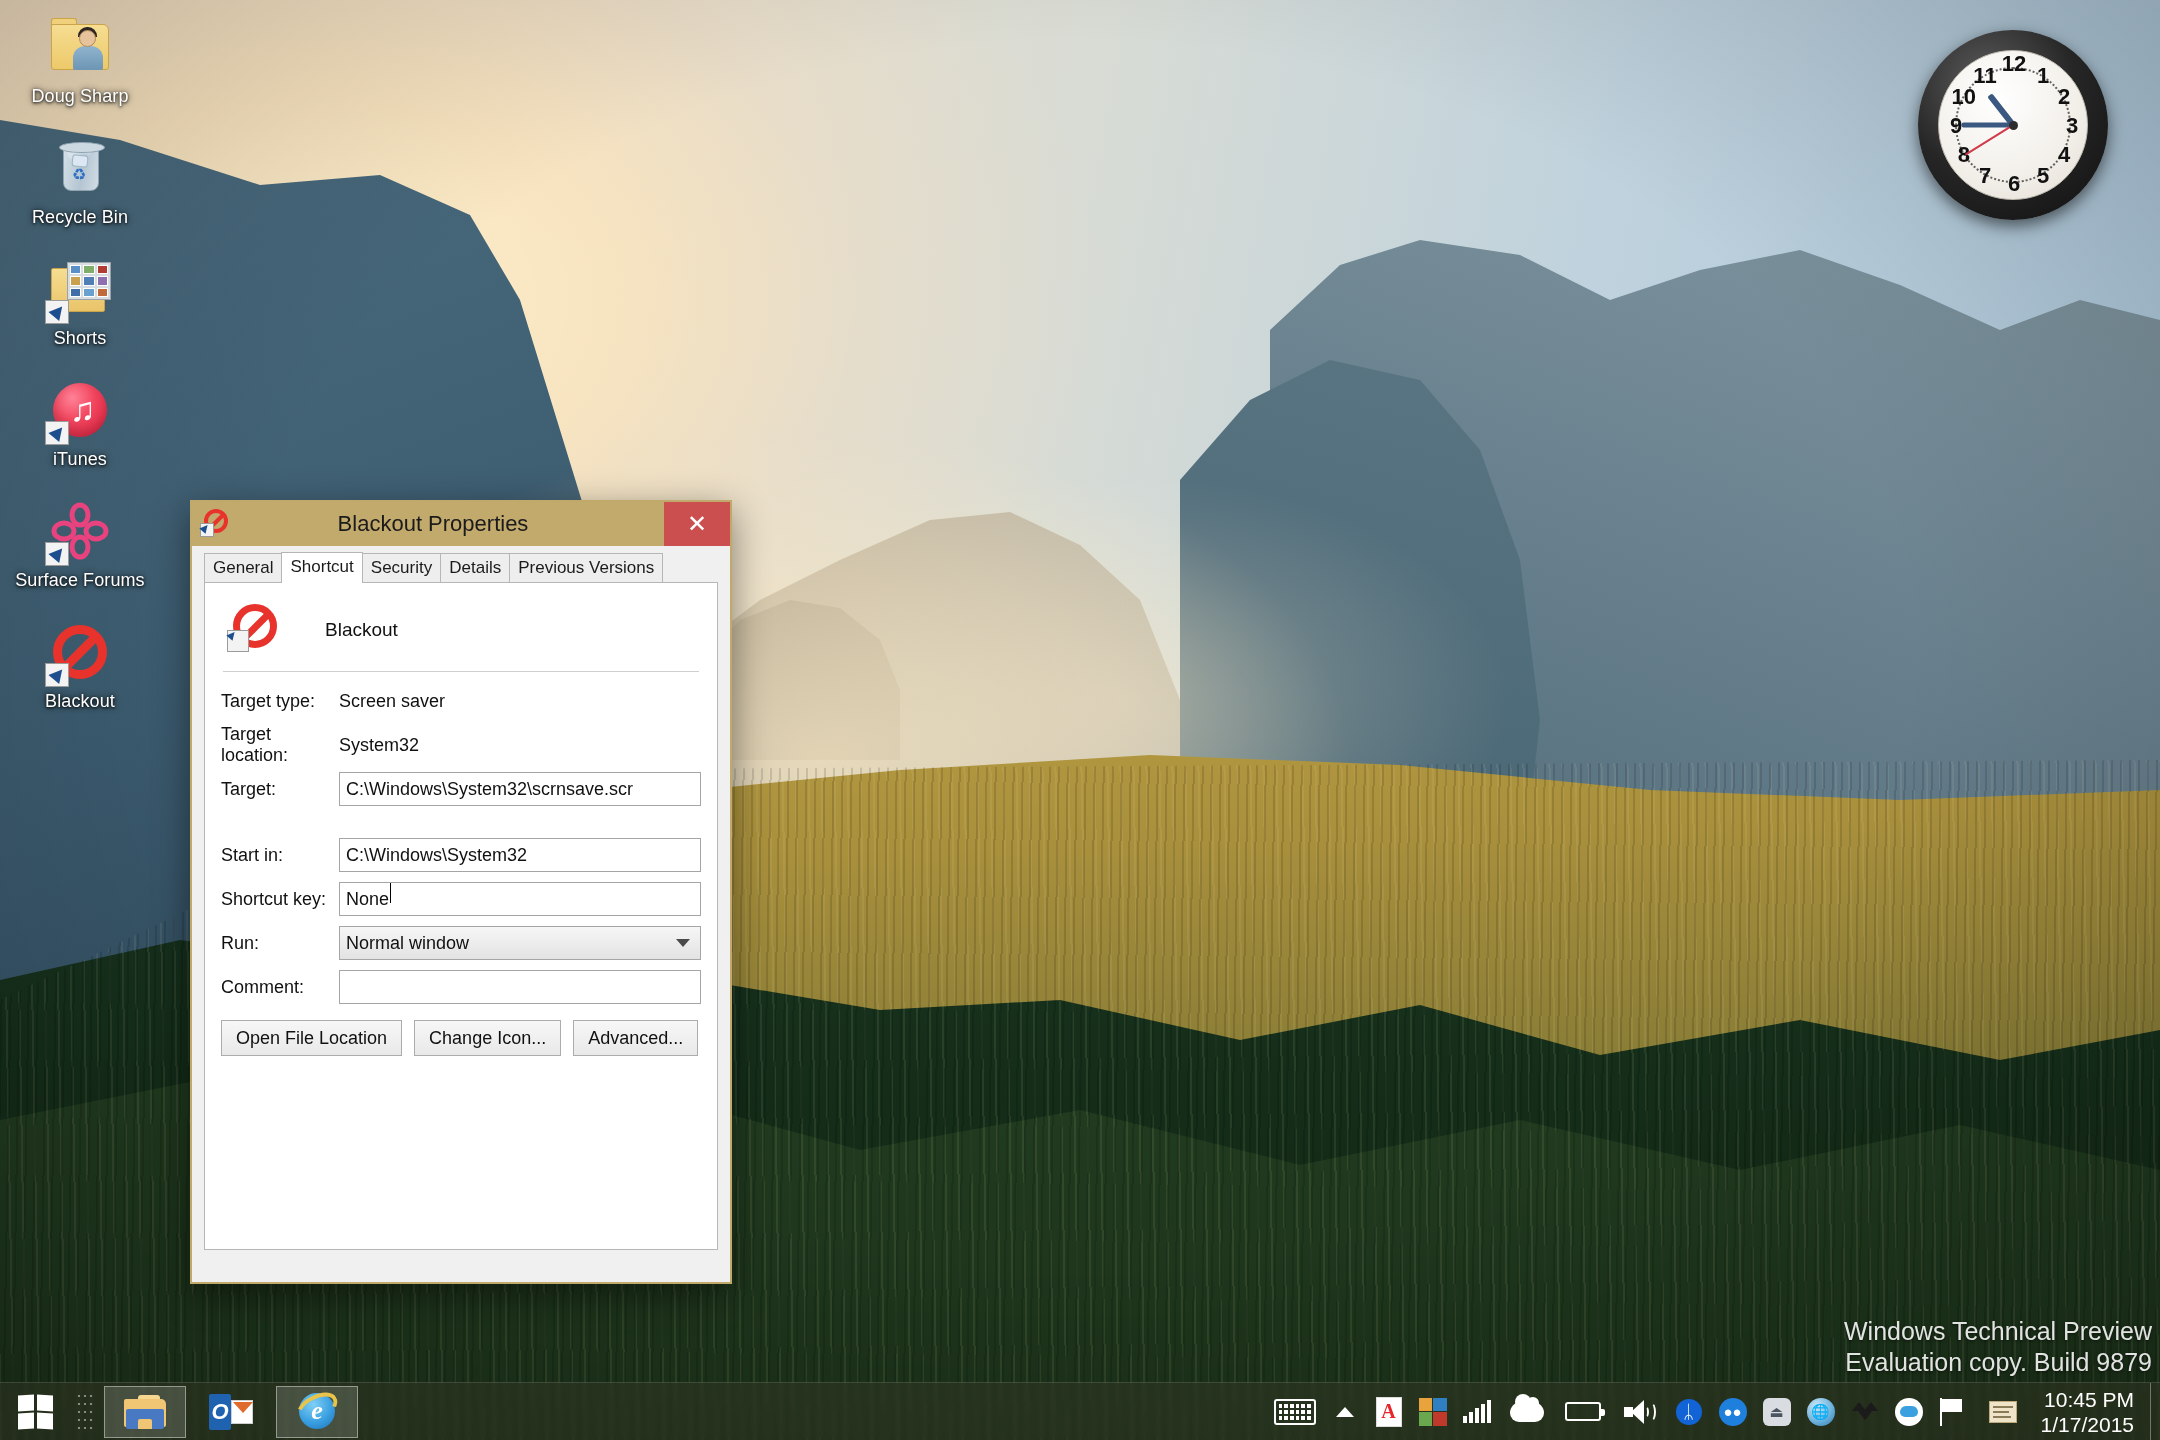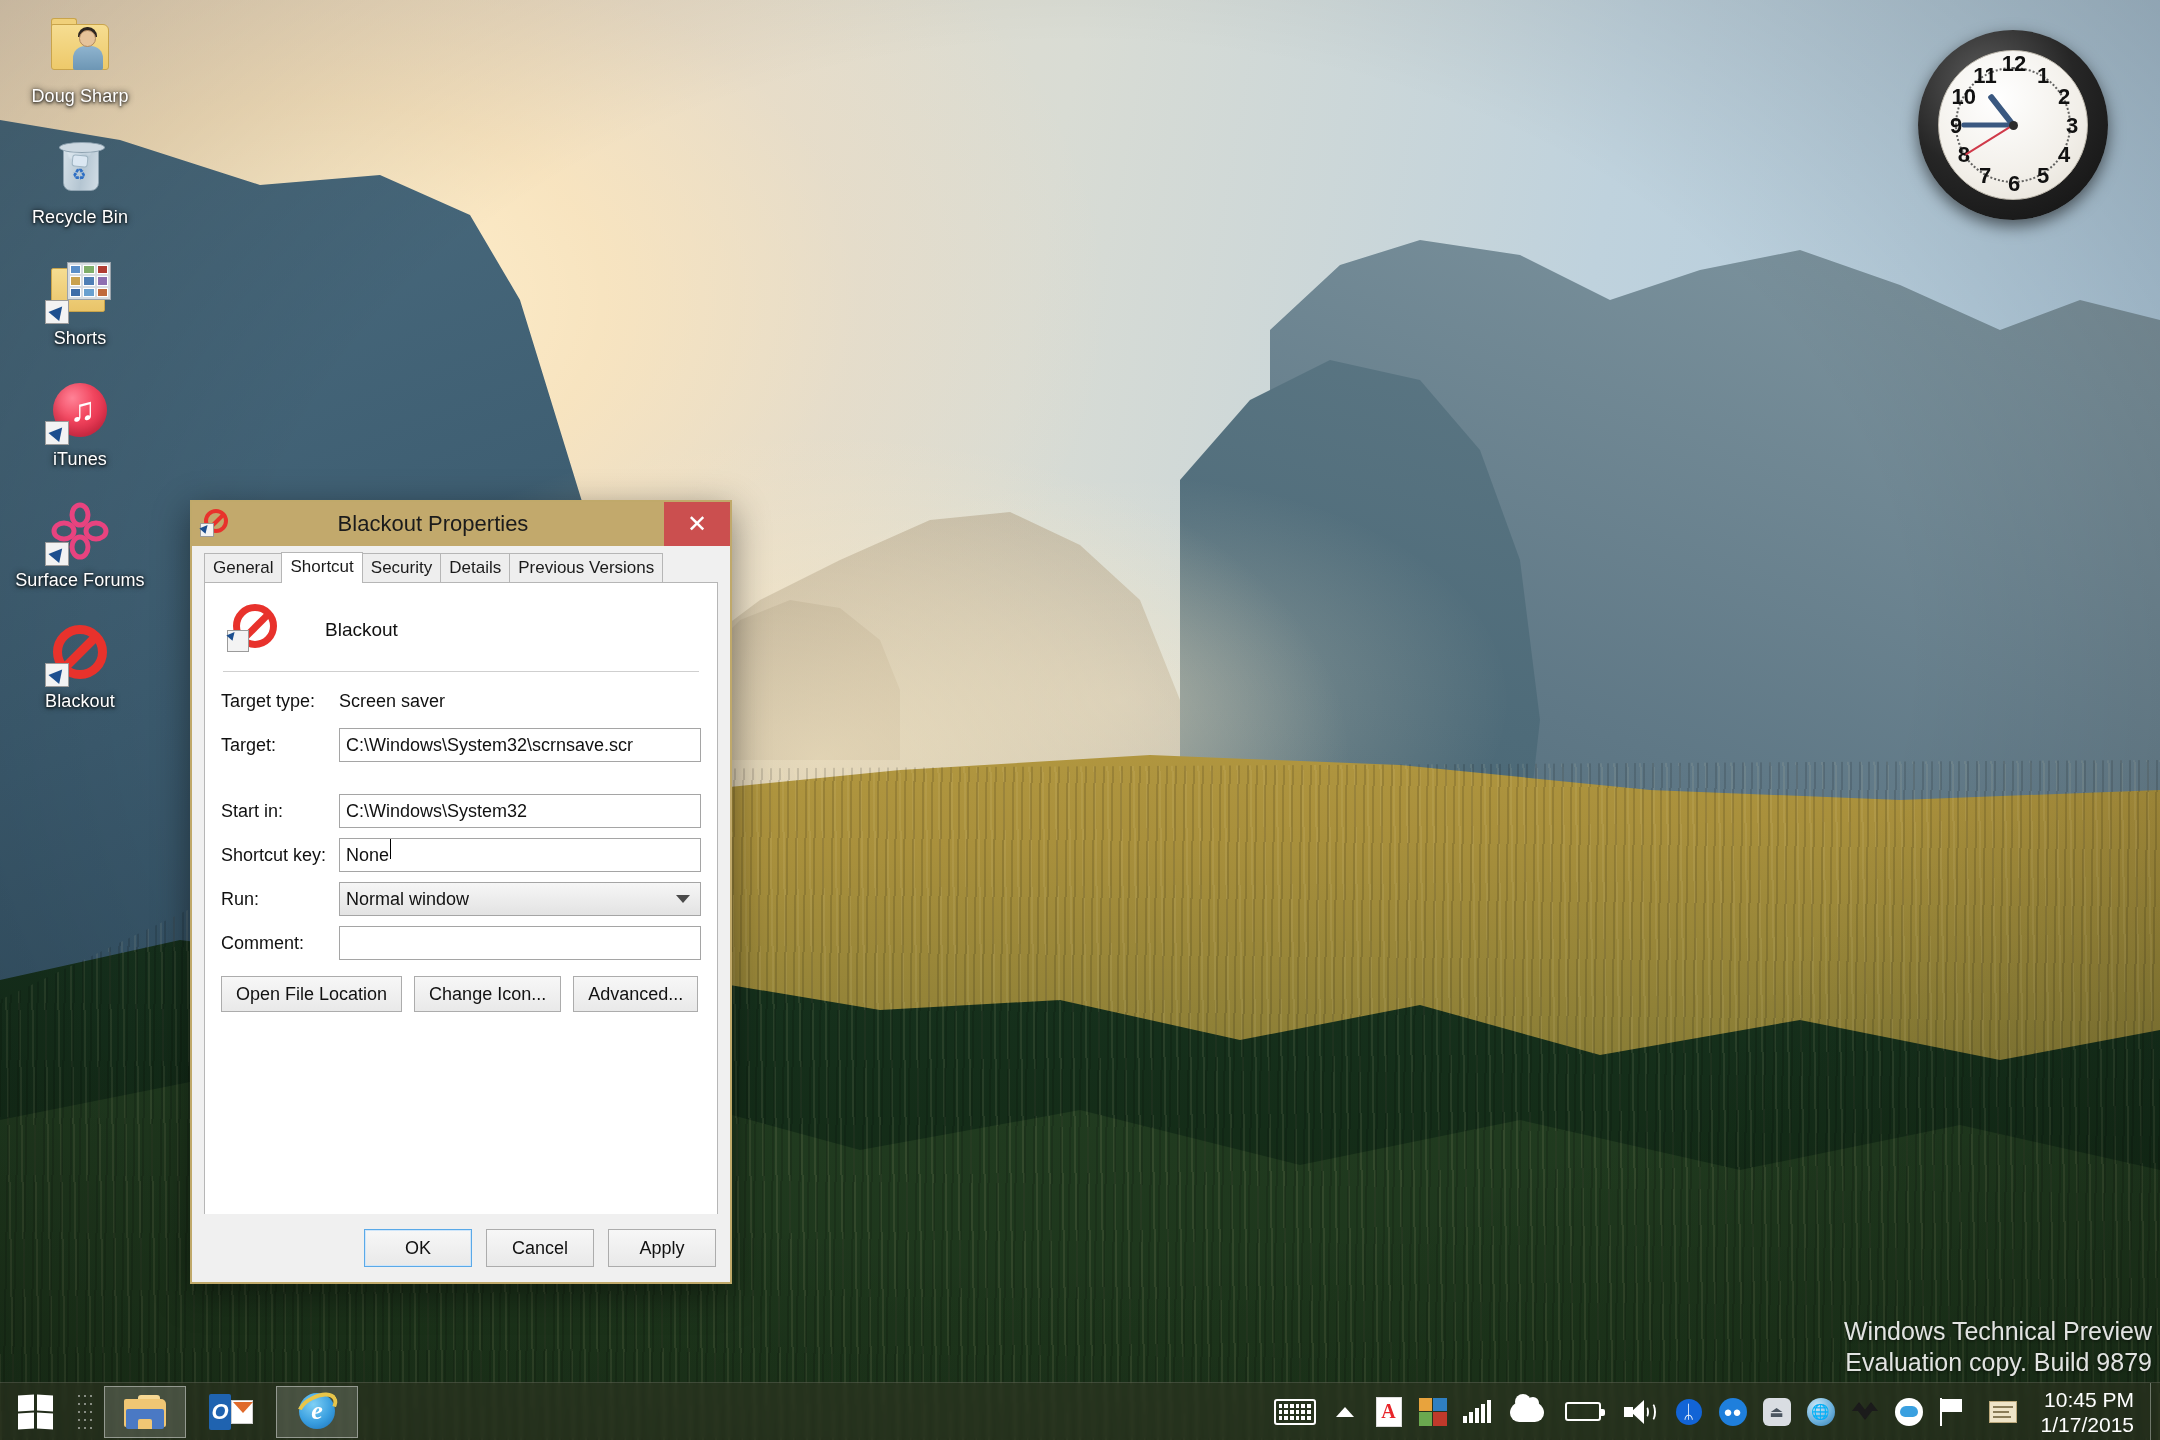--- a/index.html
+++ b/index.html
@@ -670,20 +670,24 @@
         </div>
         <div class="hdr-name">Blackout</div>
       </div>
       <div class="hr-line"></div>
 
       <div class="frow">
         <div class="flabel">Target type:</div>
         <div class="fstatic">Screen saver</div>
       </div>
 
+      <div class="frow">
+        <div class="flabel">Target location:</div>
+        <div class="fstatic">System32</div>
+      </div>
 
       <div class="frow">
         <div class="flabel">Target:</div>
         <div class="finput">C:\Windows\System32\scrnsave.scr</div>
       </div>
 
       <div class="gap-lg"></div>
 
       <div class="frow">
         <div class="flabel">Start in:</div>
@@ -708,25 +712,20 @@
         <div class="finput"></div>
       </div>
 
       <div class="btn-row">
         <button class="winbtn">Open File Location</button>
         <button class="winbtn">Change Icon...</button>
         <button class="winbtn">Advanced...</button>
       </div>
     </div>
 
-    <div id="dlg-footer">
-      <button class="winbtn default">OK</button>
-      <button class="winbtn">Cancel</button>
-      <button class="winbtn">Apply</button>
-    </div>
   </div>
 
   <div id="taskbar">
 
     <div id="start-button">
       <span class="win-logo">
           <i></i>
           <i></i>
           <i></i>
           <i></i>

